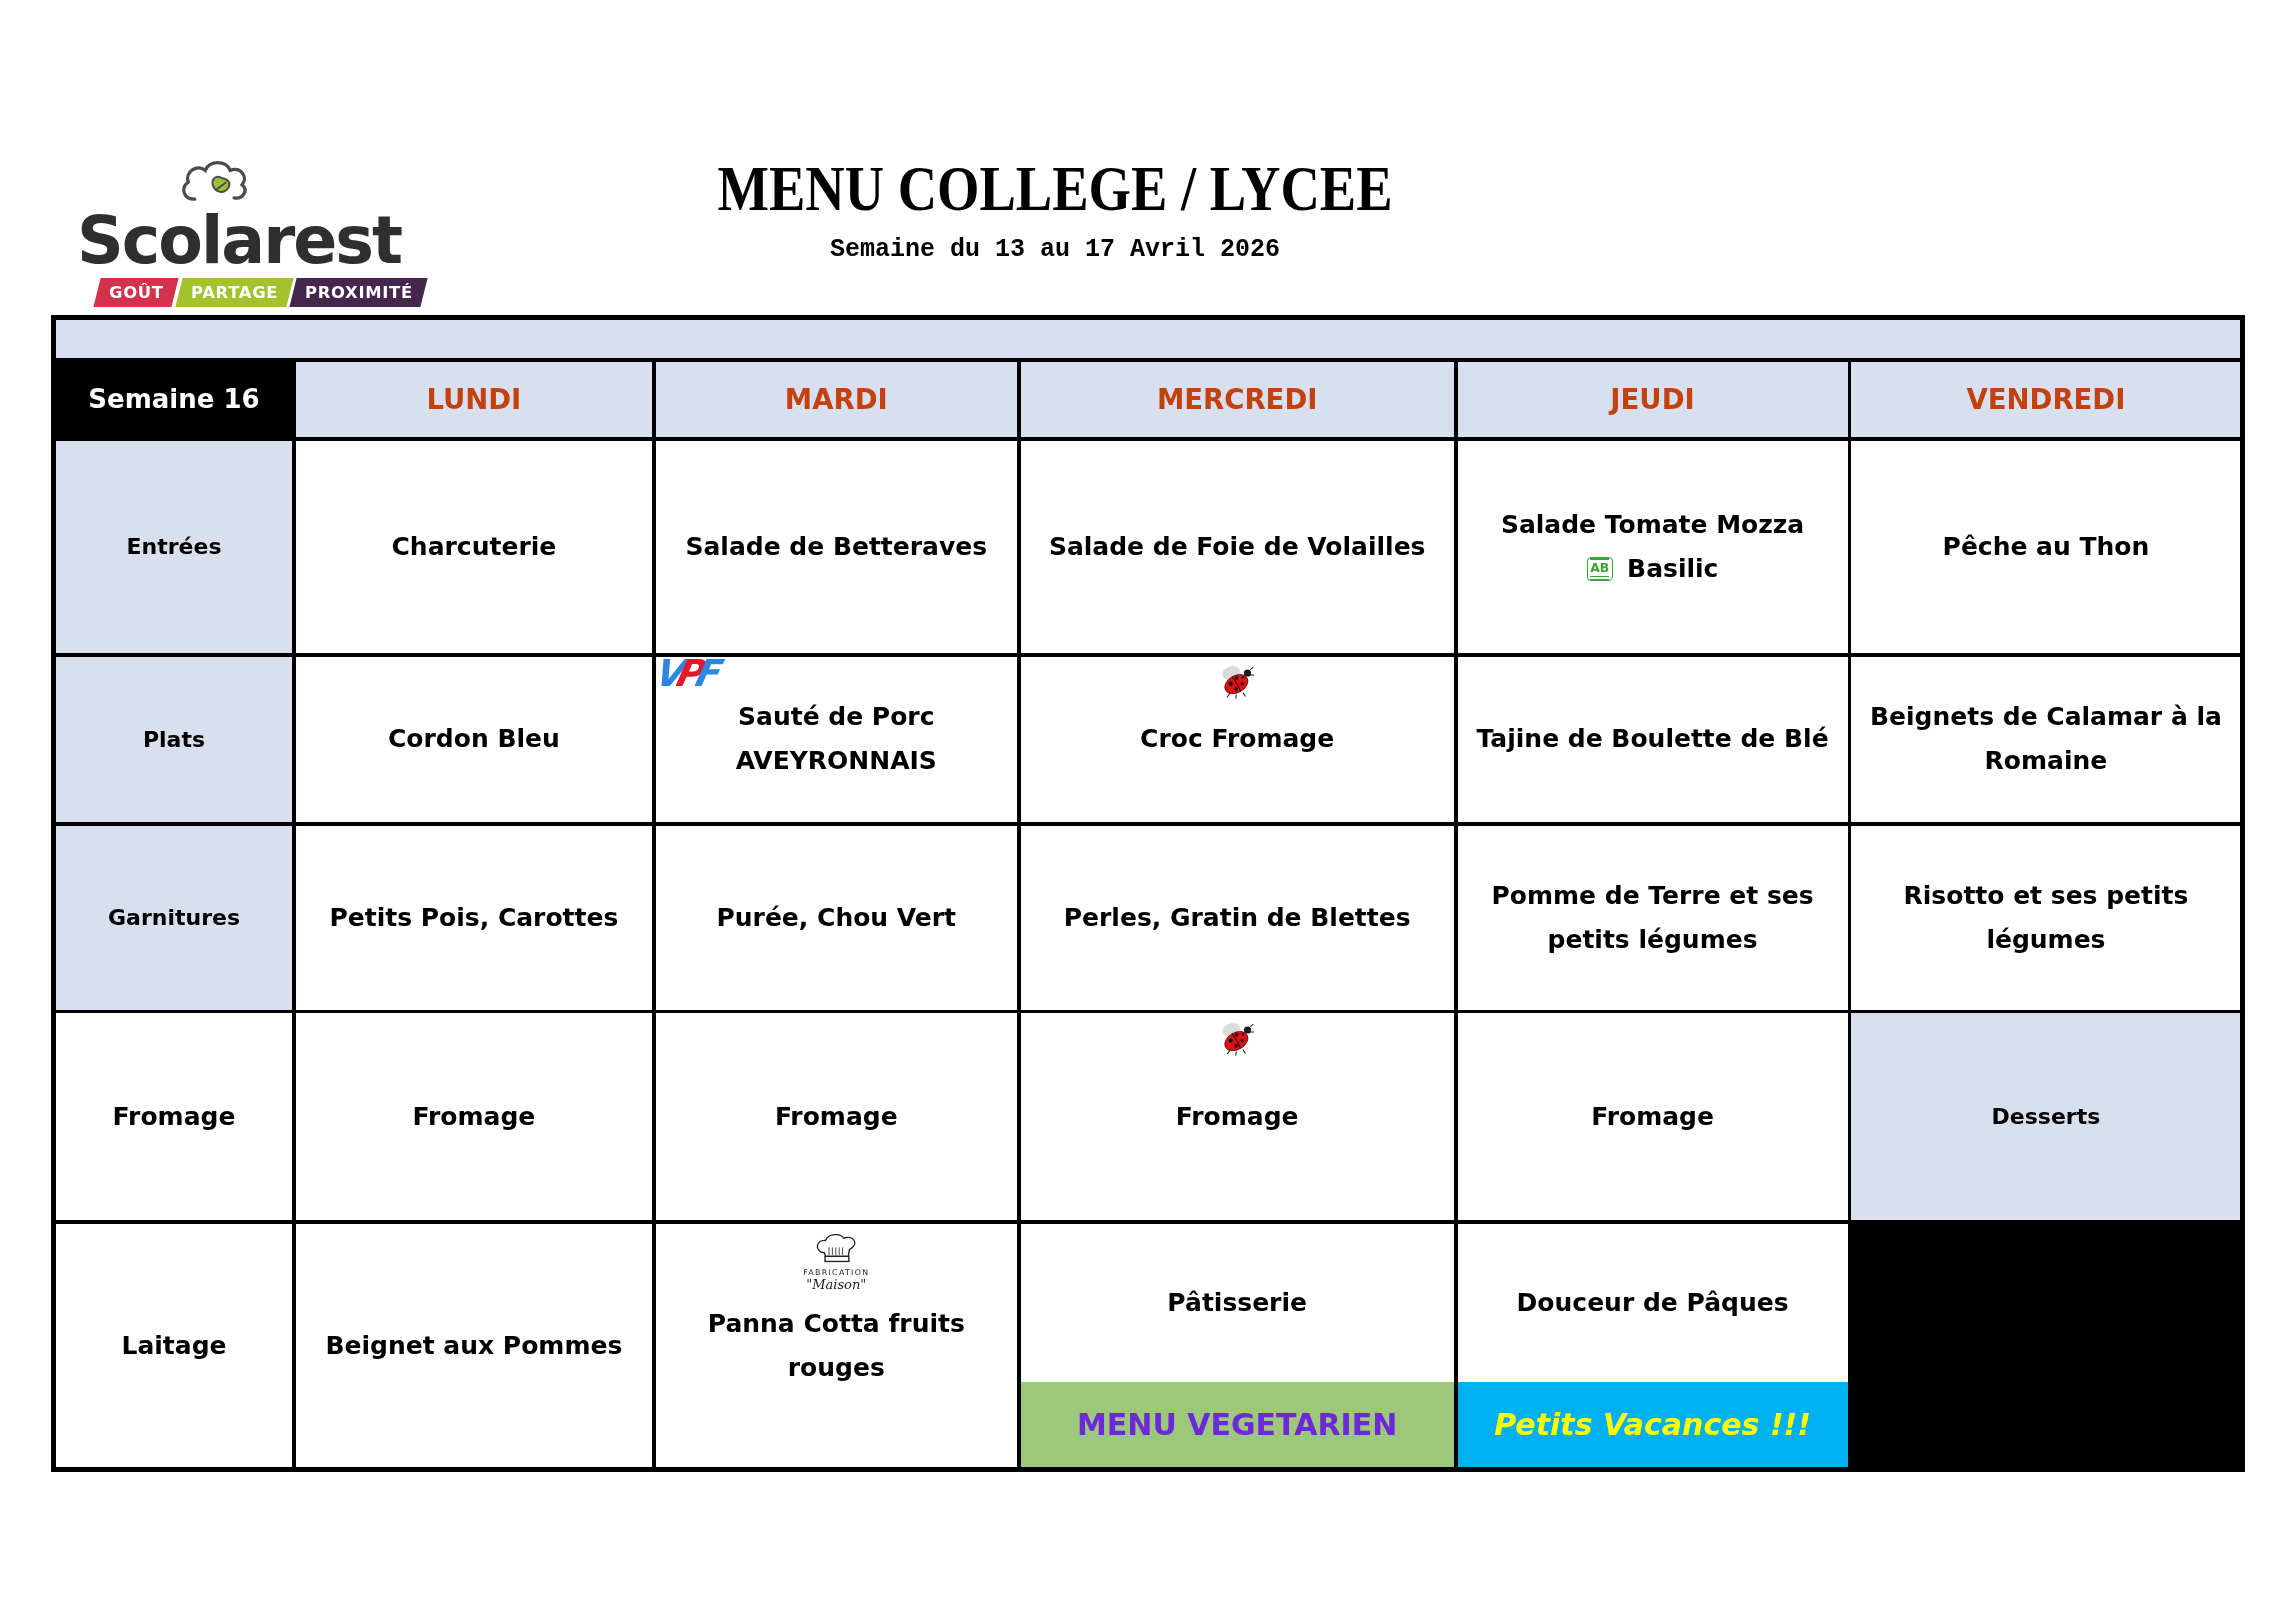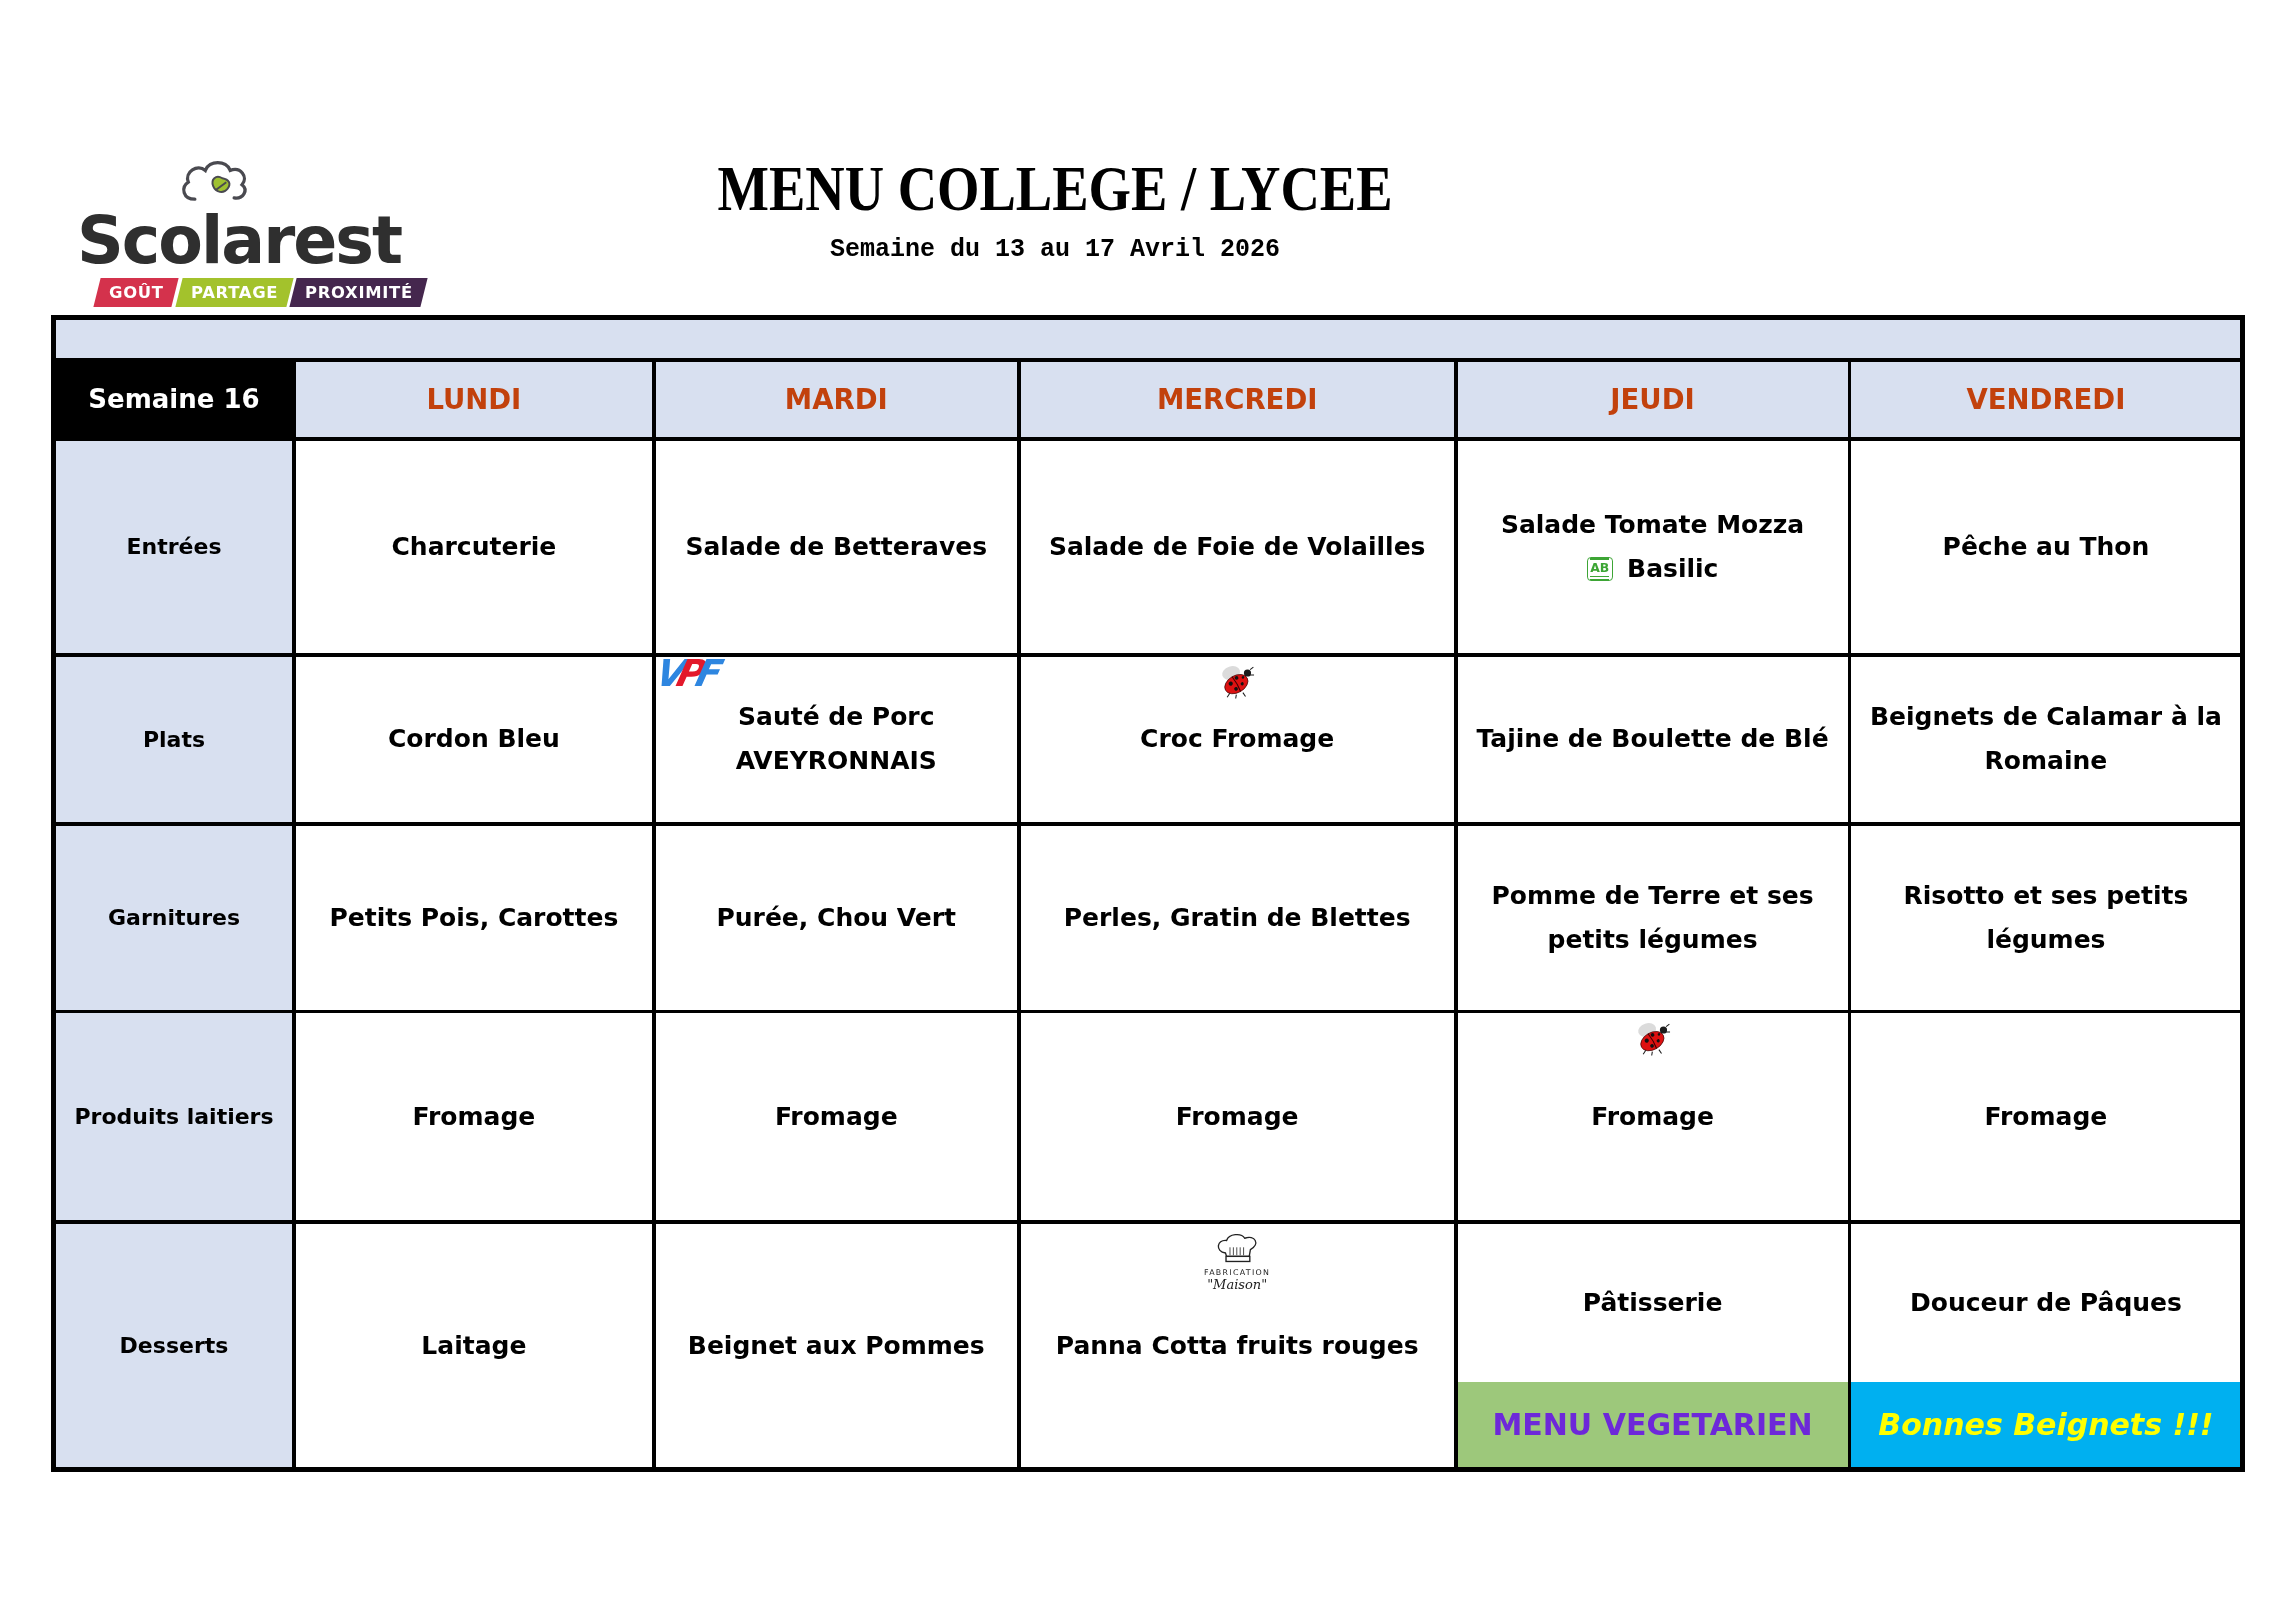--- a/index.html
+++ b/index.html
@@ -184,21 +184,20 @@
     <div class="cell">
       <span class="txt">Perles, Gratin de Blettes</span>
     </div>
     <div class="cell">
       <span class="txt">Pomme de Terre et ses petits légumes</span>
     </div>
     <div class="cell">
       <span class="txt">Risotto et ses petits légumes</span>
     </div>
 
-    <div class="label">Produits laitiers</div>
     <div class="cell">
       <span class="txt">Fromage</span>
     </div>
     <div class="cell">
       <span class="txt">Fromage</span>
     </div>
     <div class="cell">
       <span class="txt">Fromage</span>
     </div>
     <div class="cell">
@@ -241,18 +240,18 @@
         <span class="maison">"Maison"</span>
       </span>
       <span class="txt">Panna Cotta fruits rouges</span>
     </div>
     <div class="cell">
       <span class="txt" style="margin-bottom:85px;">Pâtisserie</span>
       <div class="banner banner-veg">MENU VEGETARIEN</div>
     </div>
     <div class="cell">
       <span class="txt" style="margin-bottom:85px;">Douceur de Pâques</span>
-      <div class="banner banner-vac">Bonnes Beignets !!!</div>
+      <div class="banner banner-vac">Petits Vacances !!!</div>
     </div>
 
   </div>
 </div>
 
 
 </body></html>

